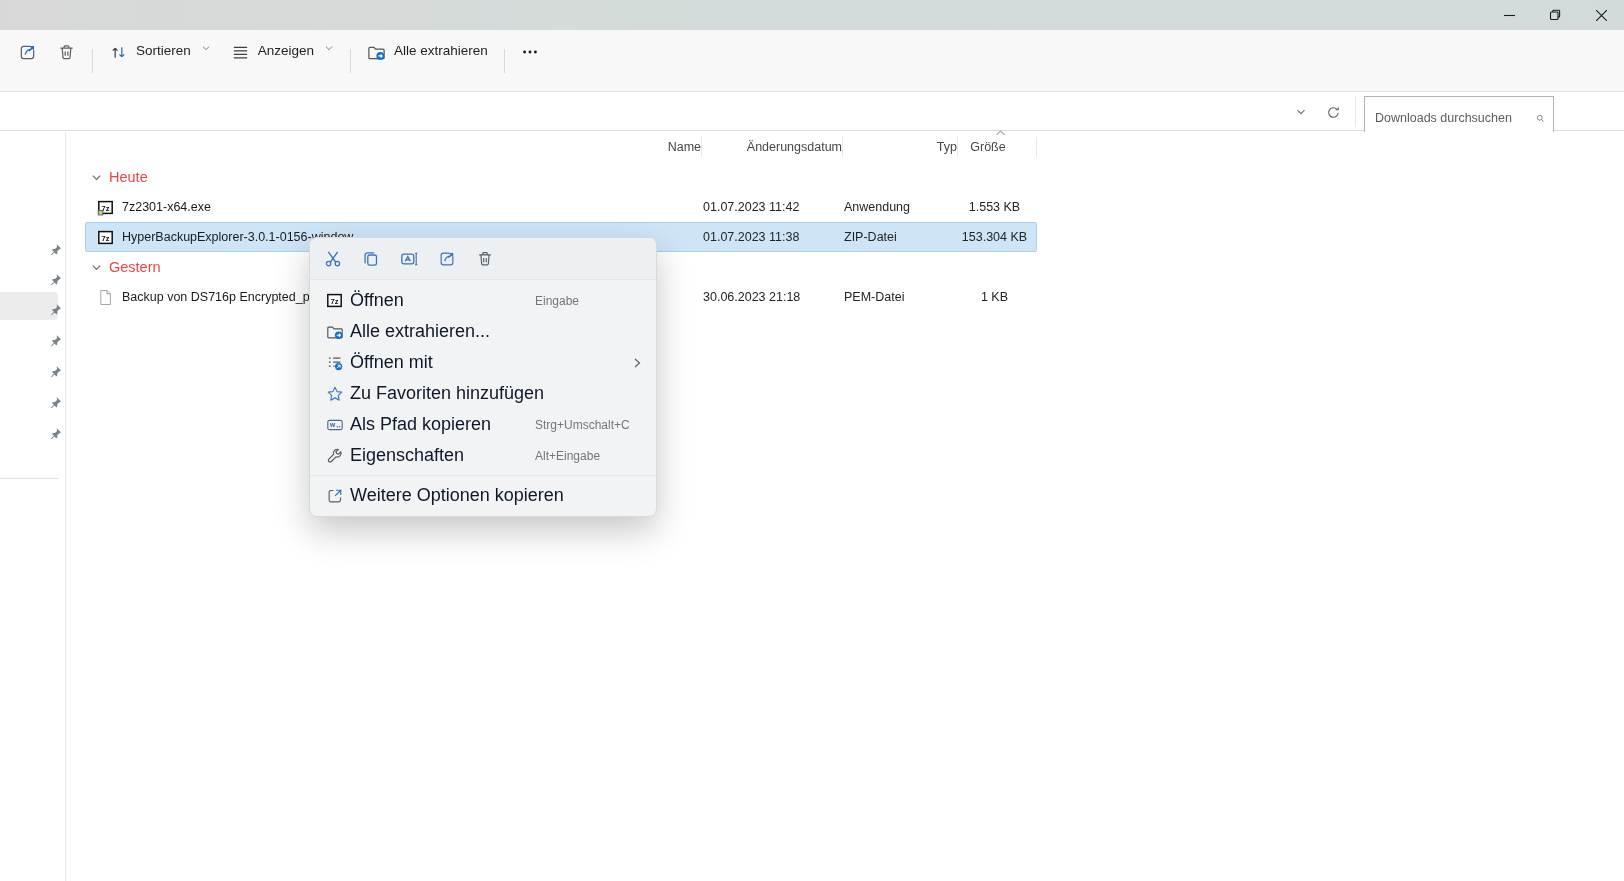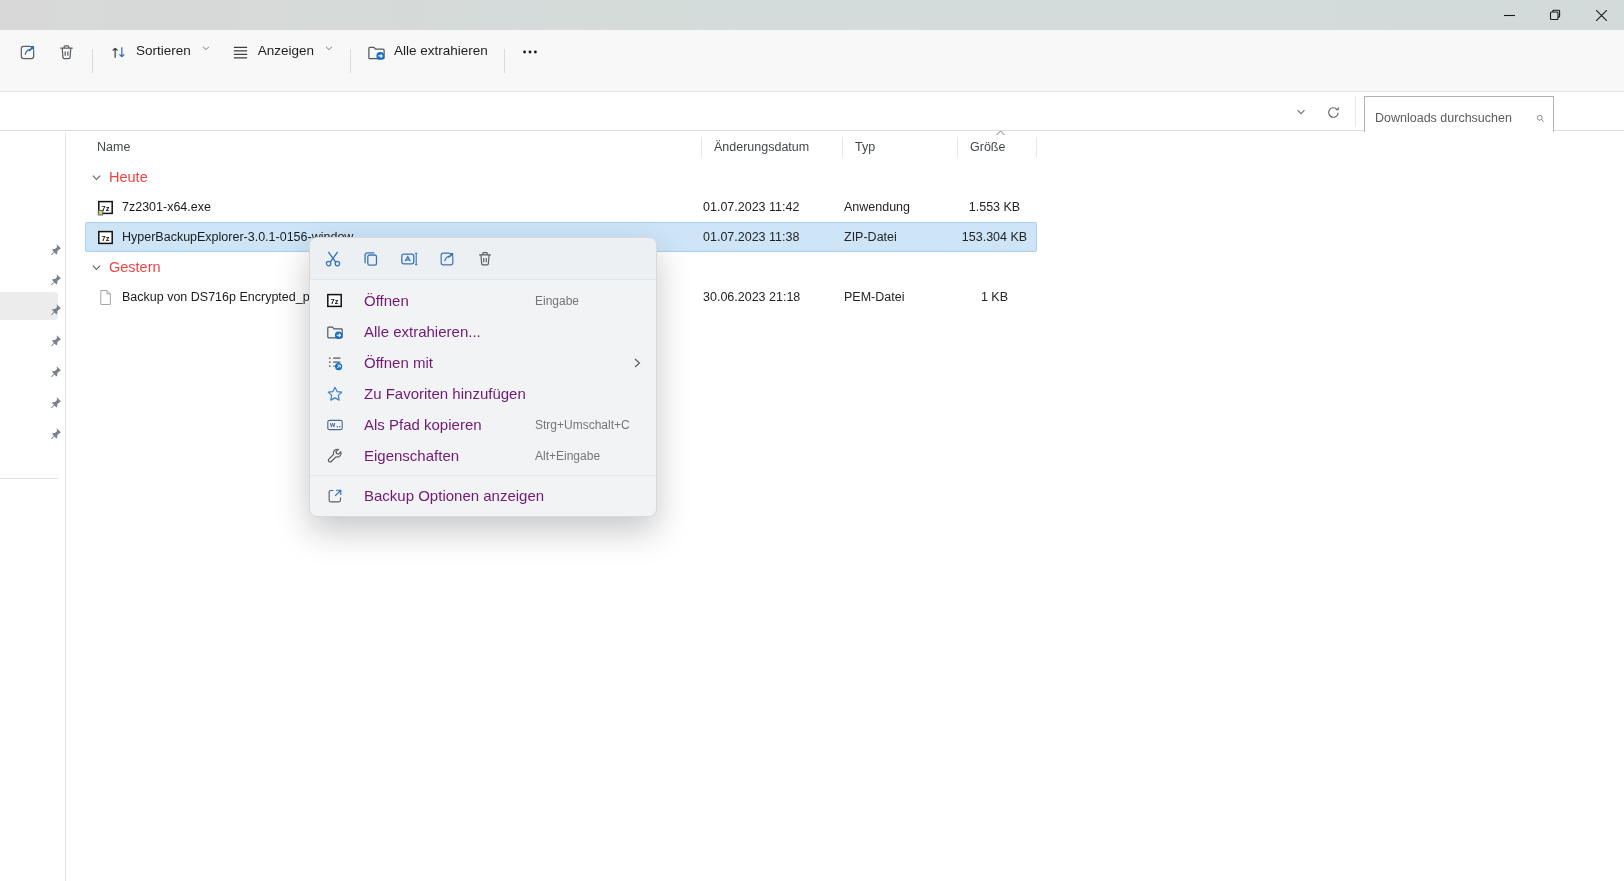--- a/index.html
+++ b/index.html
@@ -39,42 +39,42 @@
   .sidebar { position:absolute; left:0; top:0; bottom:0; width:66px; border-right:1px solid #e7e7e7; background:#fff; }
   .sb-highlight { position:absolute; left:0; top:160px; width:58px; height:28px; background:#ececec; border-radius:0 4px 4px 0; }
   .sb-pin { position:absolute; left:49px; width:13px; height:13px; }
   .sb-sep { position:absolute; left:0; top:346px; width:58px; height:1px; background:#e3e3e3; }
 
   .content { position:absolute; left:67px; top:0; right:0; bottom:0; background:#fff; }
   .listwrap { padding-left:18px; }
   .grid-row { display:grid; grid-template-columns:617px 141px 115px 79px; width:952px; align-items:center; }
 
   .colheaders { height:30px; color:#44484d; font-size:12.5px; position:relative; }
-  .colheaders > div { height:20px; line-height:20px; border-right:1px solid #e8e8e8; padding-left:12px; position:relative; }
-  .colheaders .col-size { text-align:left; padding-right:30px; }
+  .colheaders > div { height:20px; line-height:20px; border-right:1px solid #e8e8e8; padding-left:12px; position:relative;text-align:right; }
+  .colheaders .col-size { text-align:center; padding-right:30px; }
   .size-caret { position:absolute; right:30px; top:-8px; }
 
   .grouphdr { height:30px; display:flex; align-items:center; padding-left:6px; gap:7px; }
   .grouphdr .glabel { font-size:14.5px; font-weight:500; color:#ef4444; }
 
   .frow { height:30px; font-size:12.5px; color:#242424; border:1px solid transparent; border-radius:2px; }
   .frow.selected { background:#cde5f7; border-color:#abd0ee; }
   .fname { display:flex; align-items:center; gap:8px; padding-left:11px; white-space:nowrap; overflow:hidden; color:#1b1b1b; }
   .fname .ficon { flex:0 0 auto; width:17px; height:17px; display:flex; align-items:center; justify-content:center; }
   .fsize { text-align:center; padding-right:8px; }
 
   
   .ctxmenu { position:absolute; left:309px; top:237px; width:348px; background:#f2f3f5;
     border:1px solid #d7d9db; border-radius:8px; box-shadow:0 14px 34px rgba(0,0,0,.22); overflow:hidden; }
   .qa-bar { height:42px; background:#ecf0f3; border-bottom:1px solid #e2e6e9; display:flex; align-items:center; padding:0 7px; gap:7px; }
   .qa-btn { width:31px; height:31px; border-radius:4px; display:flex; align-items:center; justify-content:center; }
   .mi-list { padding:5px 0 0 0; }
   .mi { position:relative; height:31px; display:flex; align-items:center; padding:0 15px; }
   .mi .mi-icon { width:19px; height:19px; display:flex; align-items:center; justify-content:center; flex:0 0 auto; }
-  .mi .mi-label { margin-left:20px; font-size:15px; color:#701a75; }
+  .mi .mi-label { margin-left:6px; font-size:18px; color:#0f172a; }
   .mi .mi-shortcut { position:absolute; left:225px; font-size:12px; color:#767676; }
   .mi .mi-subchev { position:absolute; right:13px; }
   .mi-sep { height:1px; background:#e3e5e7; margin:4px 0; }
   .mi-footer { margin-bottom:5px; }
 </style>
 </head>
 <body>
 
 <div class="screen">
 
@@ -390,19 +390,19 @@
 
       <div class="mi-sep"></div>
 
       <div class="mi mi-footer">
         <span class="mi-icon">
           <svg width="18" height="18" viewBox="0 0 20 20" fill="none">
               <path d="M8.3 3.9H5.5a2 2 0 0 0-2 2v8.6a2 2 0 0 0 2 2h8.6a2 2 0 0 0 2-2v-2.8" stroke="#5a5f66" stroke-width="1.3"></path>
               <path d="M11.2 3.6h5.2v5.2M16.1 3.9l-6 6" stroke="#2f6fba" stroke-width="1.3"></path>
             </svg>
         </span>
-        <span class="mi-label">Backup Optionen anzeigen</span>
+        <span class="mi-label">Weitere Optionen kopieren</span>
       </div>
 
     </div>
   </div>
 
 </div>
 
 </body></html>

